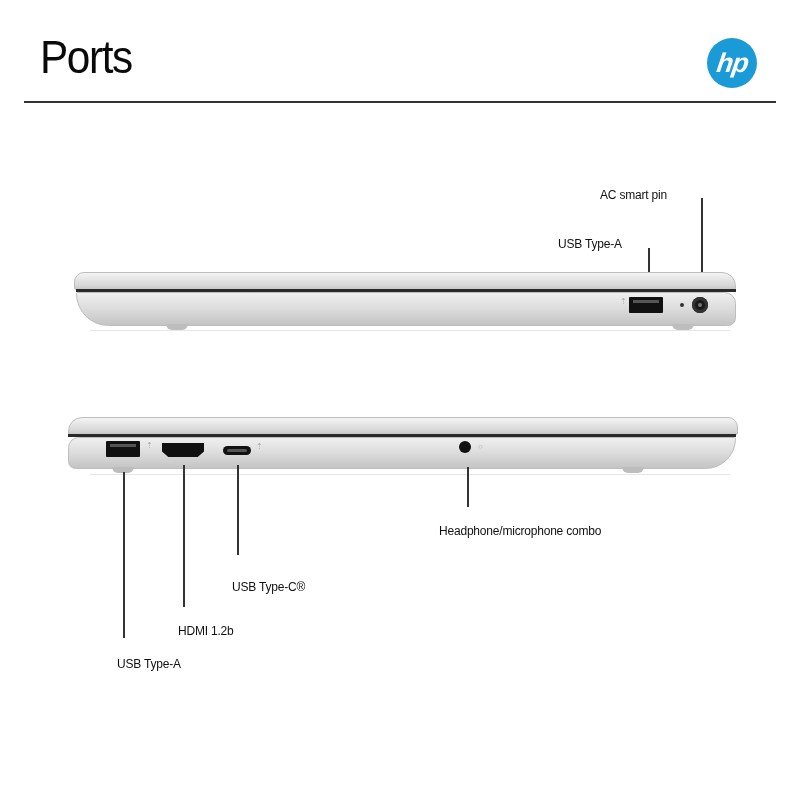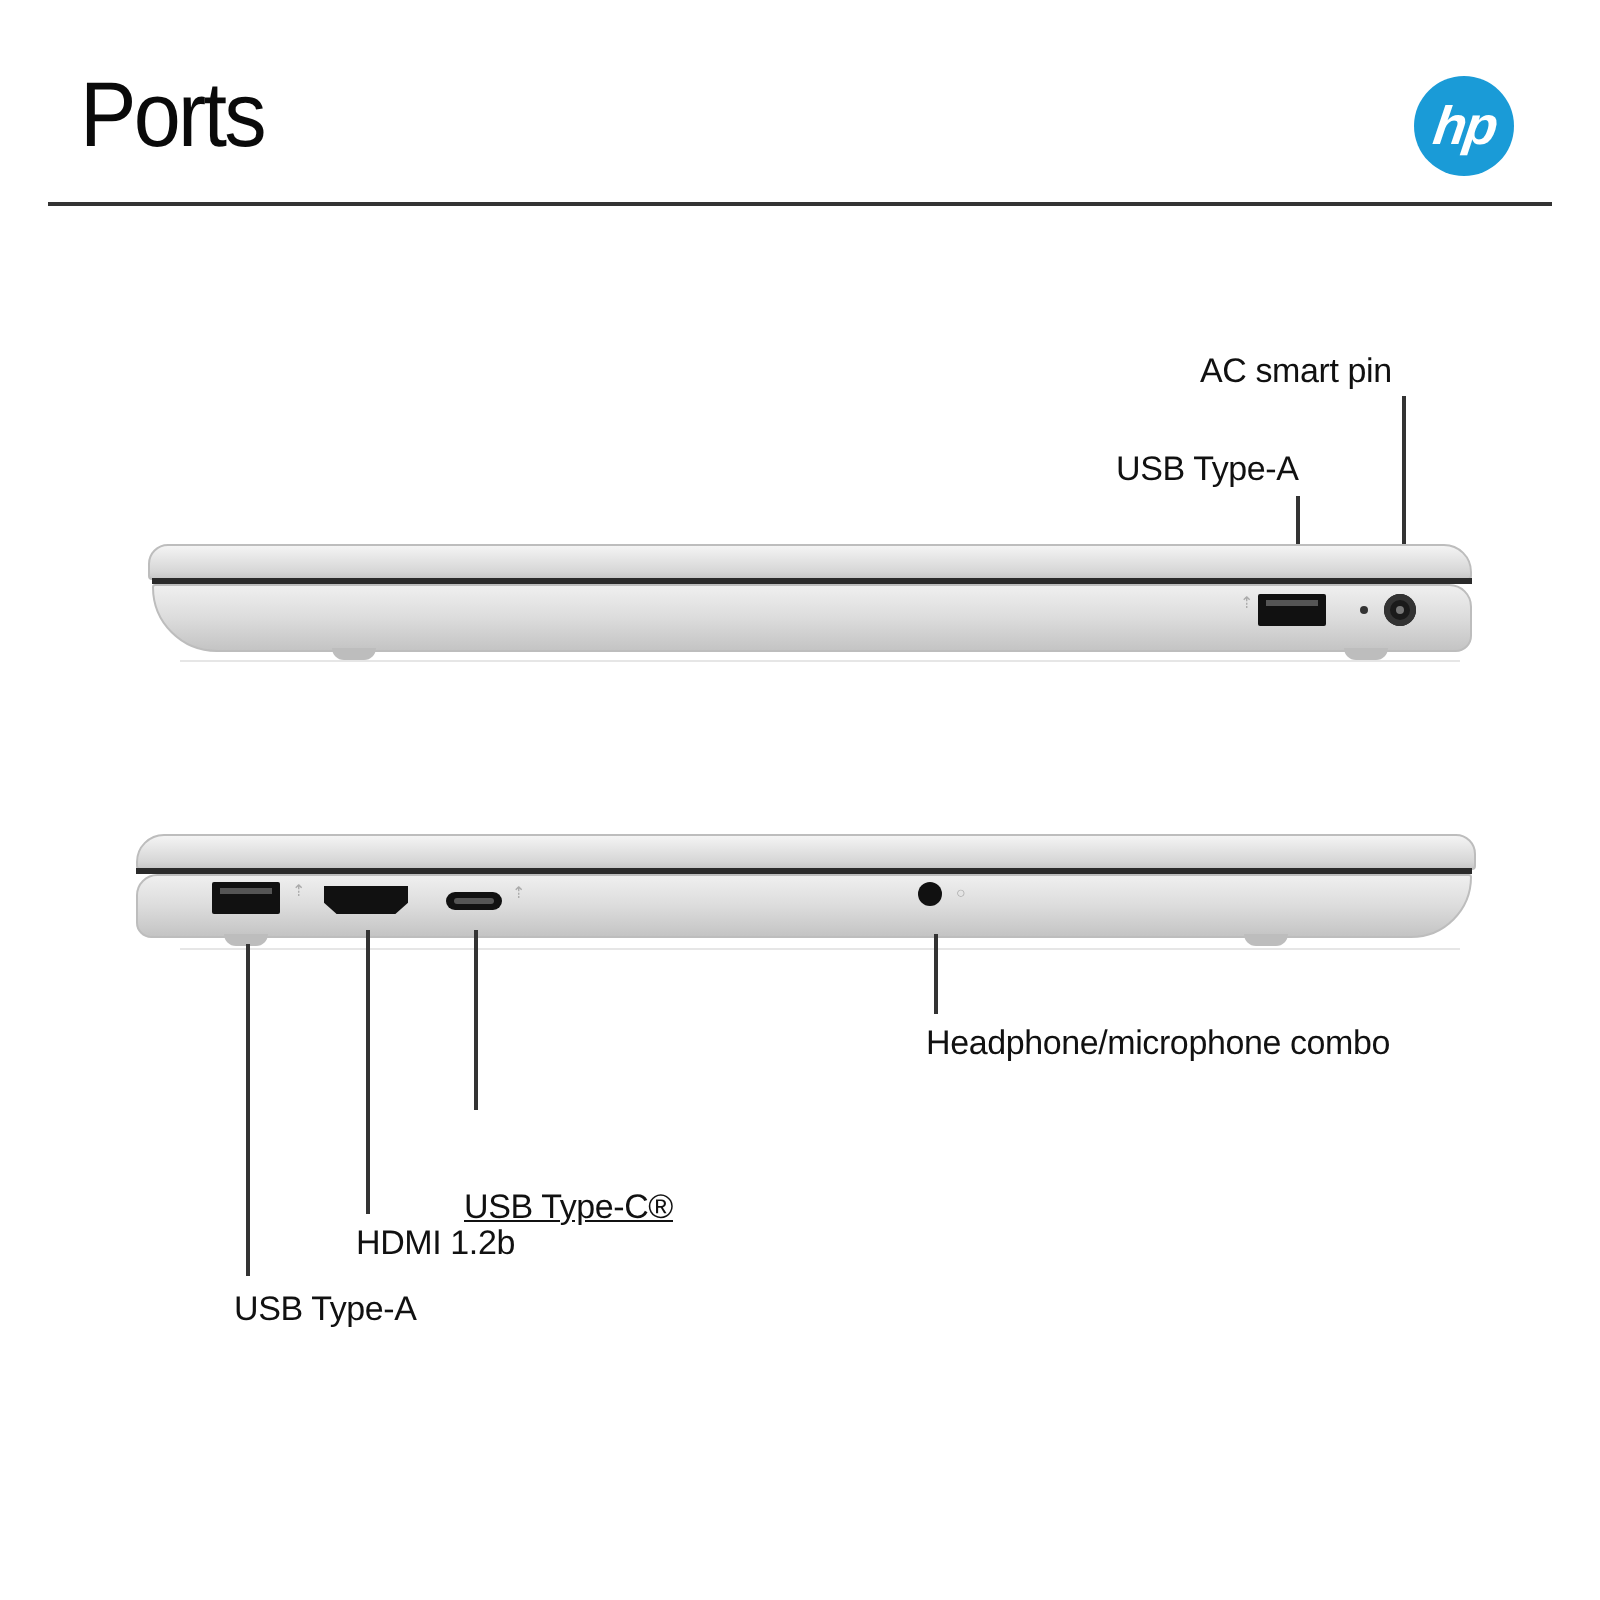--- a/index.html
+++ b/index.html
@@ -6,21 +6,21 @@
   body { width: 800px; height: 800px; position: relative; overflow: hidden;
          font-family: "Liberation Sans", "DejaVu Sans", sans-serif; color: #111; }
   .title { position: absolute; left: 40px; top: 30px; font-size: 46px; font-weight: 400;
            letter-spacing: -1.5px; transform: scaleX(0.92); transform-origin: left top; color: #0a0a0a; }
   .logo { position: absolute; left: 707px; top: 38px; width: 50px; height: 50px; border-radius: 50%;
           background: #1a9bd7; display: flex; align-items: center; justify-content: center; }
   .logo span { color: #fff; font-style: italic; font-weight: 700; font-size: 27px; letter-spacing: -1px;
                transform: skewX(-8deg); }
   .rule { position: absolute; left: 24px; top: 101px; width: 752px; height: 2px; background: #333; }
 
-  .label { position: absolute; font-size: 17px; color: #111; white-space: nowrap; letter-spacing: -0.2px; }
+  .label { position: absolute; font-size: 12px; color: #111; white-space: nowrap; letter-spacing: -0.2px; margin-top: 12px; }
   .leader { position: absolute; width: 1.5px; background: #333; }
   .lid { position: absolute; background: linear-gradient(#f4f4f4, #d6d6d6 80%, #c8c8c8);
          border: 1px solid #bdbdbd; }
   .seam { position: absolute; height: 3px; background: #2a2a2a; }
   .base { position: absolute; background: linear-gradient(#efefef, #dcdcdc 50%, #c4c4c4);
           border: 1px solid #bdbdbd; }
   .foot { position: absolute; width: 22px; height: 6px; background: #bdbdbd; border-radius: 0 0 10px 10px; }
   .shadow { position: absolute; height: 1px; background: #e6e6e6; }
 
   .usb-a { position: absolute; width: 34px; height: 16px; background: #111; border-radius: 1px; }
@@ -77,17 +77,17 @@
   <div class="usb-c" style="left:223px; top:446px;"></div>
   <span class="glyph" style="left:256px; top:442px;">⇡</span>
   <div class="jack" style="left:459px; top:441px;"></div>
   <span class="glyph" style="left:478px; top:442px;">○</span>
 
   <div class="leader" style="left:123px; top:472px; height:166px;"></div>
   <div class="leader" style="left:183px; top:465px; height:142px;"></div>
   <div class="leader" style="left:237px; top:465px; height:90px;"></div>
   <div class="leader" style="left:467px; top:467px; height:40px;"></div>
 
-  <div class="label" style="left:463px; top:512px;">Headphone/microphone combo</div>
-  <div class="label" style="left:232px; top:594px;text-decoration:underline;">USB Type-C®</div>
+  <div class="label" style="left:439px; top:512px;">Headphone/microphone combo</div>
+  <div class="label" style="left:232px; top:568px;">USB Type-C®</div>
   <div class="label" style="left:178px; top:612px;">HDMI 1.2b</div>
   <div class="label" style="left:117px; top:645px;">USB Type-A</div>
 </div>
 
 </body></html>

